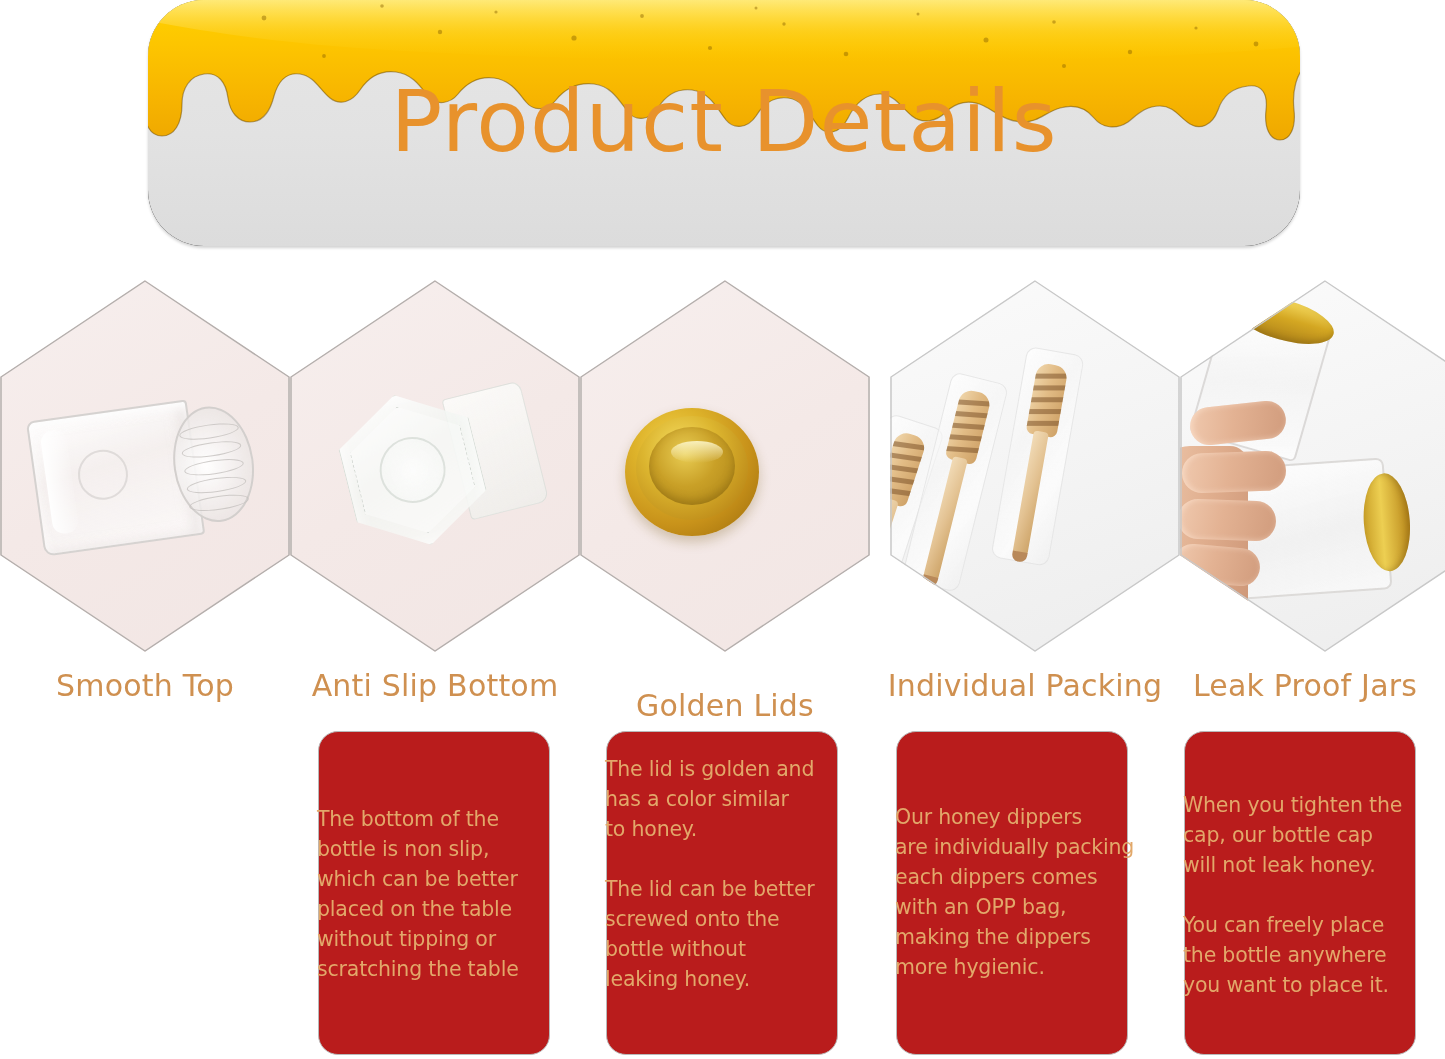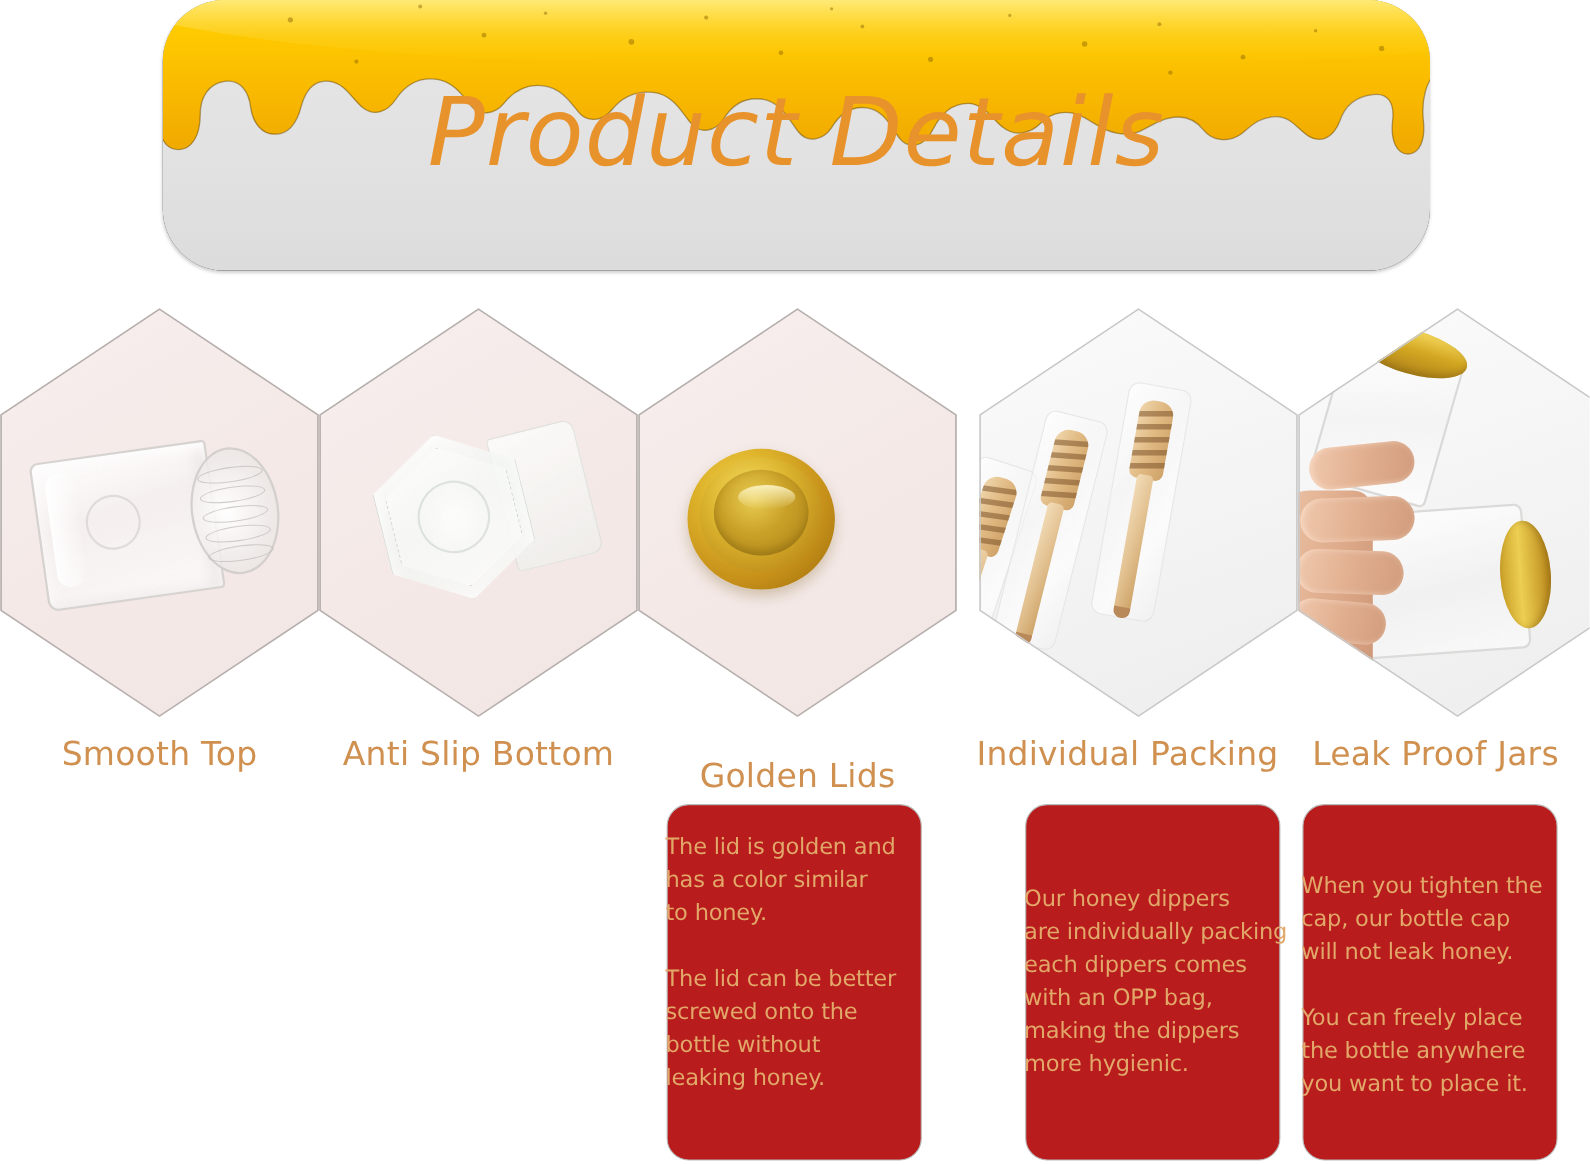--- a/index.html
+++ b/index.html
@@ -15,25 +15,24 @@
     font-family: "Liberation Sans", sans-serif;
   }
 
   
   .header-banner {
     position: absolute;
     left: 148px;
     top: 0px;
     width: 1152px;
     height: 246px;
-    background: #404040;
+    background: #000000;
     border-radius: 56px;
     box-shadow: 0 2px 3px rgba(0,0,0,0.18);
     overflow: hidden;
-    font-style: italic;
   }
   .header-banner-inner {
     position: absolute;
     inset: 0;
     background: linear-gradient(180deg, #e6e6e6 0%, #e2e2e2 55%, #dcdcdc 100%);
   }
   .honey-layer {
     position: absolute;
     left: -4px;
     top: -6px;
@@ -357,21 +356,21 @@
     width: 232px;
     height: 324px;
     background: #b91c1c;
     border: 1px solid #b9b9b9;
     border-radius: 20px;
     box-sizing: border-box;
   }
   .card1 { left: 30px; }
   .card2 { left: 318px; }
   .card3 { left: 606px; }
-  .card4 { left: 896px; margin-left: 36px; }
+  .card4 { left: 896px; }
   .card5 { left: 1184px; padding-left: 44px; }
 
   .card-text {
     position: absolute;
     left: -2px;
     width: 248px;
     color: #e2a86a;
     font-family: "DejaVu Sans", sans-serif;
     font-size: 20.5px;
     line-height: 30px;
@@ -611,20 +610,28 @@
 
 <div class="labels-row">
   <div class="label label2">Anti Slip Bottom</div>
   <div class="label label1">Smooth Top</div>
   <div class="label label3">Golden Lids</div>
   <div class="label label4">Individual Packing</div>
   <div class="label label5">Leak Proof Jars</div>
 </div>
 
 <div class="cards-row">
+  <div class="card card2">
+    <div class="card-text ct2">The bottom of the
+bottle is non slip,
+which can be better
+placed on the table
+without tipping or
+scratching the table</div>
+  </div>
   <div class="card card3">
     <div class="card-text ct3">The lid is golden and
 has a color similar
 to honey.
 
 The lid can be better
 screwed onto the
 bottle without
 leaking honey.</div>
   </div>

